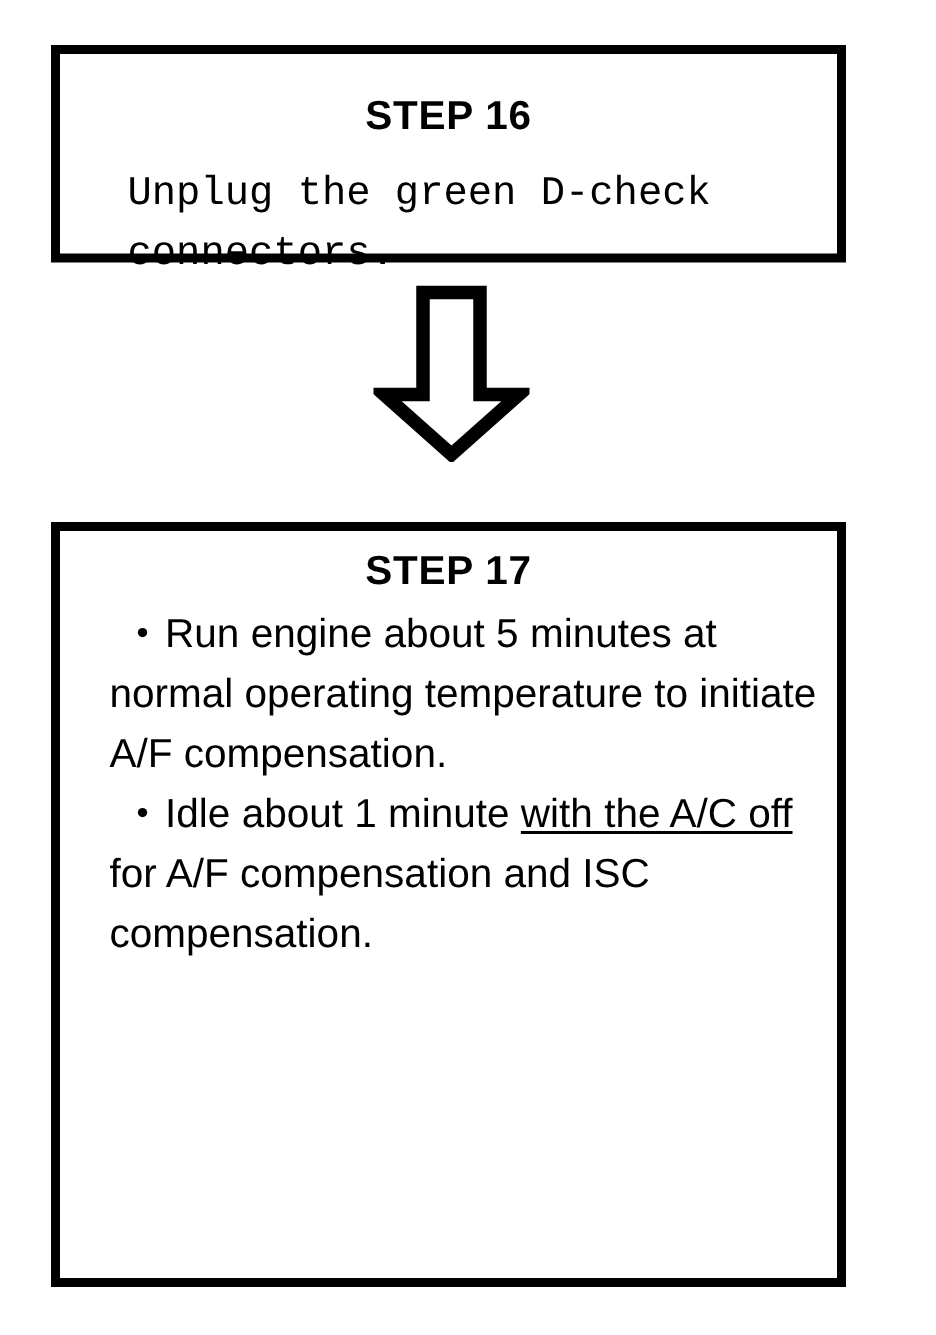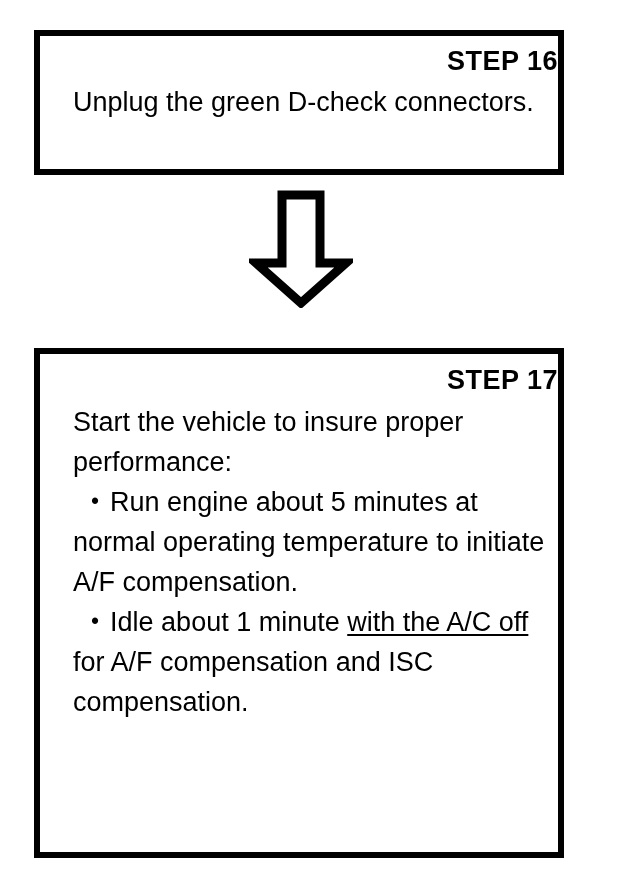--- a/index.html
+++ b/index.html
@@ -37,49 +37,50 @@
     height: 145px;
   }
   #step-box-17 {
     left: 34px;
     top: 348px;
     width: 530px;
     height: 510px;
   }
 
   .step-title {
-    text-align: right;
+    text-align: center;
     font-weight: bold;
     font-size: 27px;
     line-height: 34px;
     letter-spacing: 0.5px;
     font-stretch: condensed;
     margin: 0;
-    padding: 8px 0 2px 0;
+    padding: 24px 0 2px 0;
   }
   #step-box-17 .step-title {
     padding-top: 9px;
   }
 
   .step-body {
     font-size: 27px;
     line-height: 40px;
     padding: 0 10px 0 33px;
     font-stretch: condensed;
     white-space: normal;
   }
   #step-box-16 .step-body {
     padding-top: 2px;
   }
   #step-box-17 .step-body {
     padding-top: 3px;
   }
 
   .para {
-    margin: 0;
+    margin: 12px;
+    font-family: Liberation Mono, monospace;
   }
   .bullet-para {
     margin: 0;
     text-indent: 18px;
   }
   .bullet-dot {
     font-size: 23px;
     line-height: 0;
     position: relative;
     top: -2px;
@@ -124,21 +125,20 @@
   <div id="flow-arrow">
     <svg viewBox="0 0 104 118" xmlns="http://www.w3.org/2000/svg" aria-hidden="true">
       <polygon points="33,5 71,5 71,73 97,73 52,113 7,73 33,73" fill="#ffffff" stroke="#000000" stroke-width="9" stroke-linejoin="miter"></polygon>
     </svg>
   </div>
 
   <div class="step-box" id="step-box-17">
     <div class="step-title">STEP 17</div>
     <div class="step-body">
 
-      <p class="para">Start the vehicle to insure proper performance:</p>
 
       <p class="bullet-para"><span class="bullet-dot">•</span><span class="bullet-gap"></span><span>Run engine about 5 minutes at normal operating temperature to initiate A/F compensation.</span></p>
 
       <p class="bullet-para"><span class="bullet-dot">•</span><span class="bullet-gap"></span><span>Idle about 1 minute </span><span class="u">with the A/C off</span><span> for A/F compensation and ISC compensation.</span></p>
 
 
     </div>
   </div>
 
 </div>

